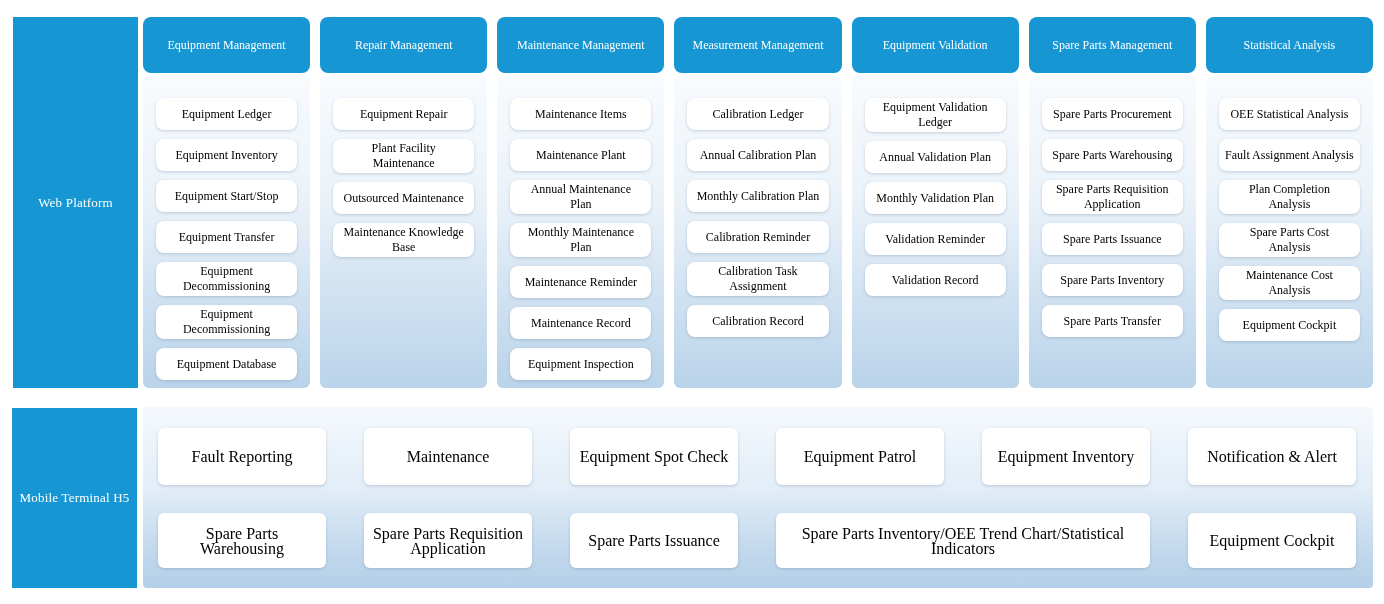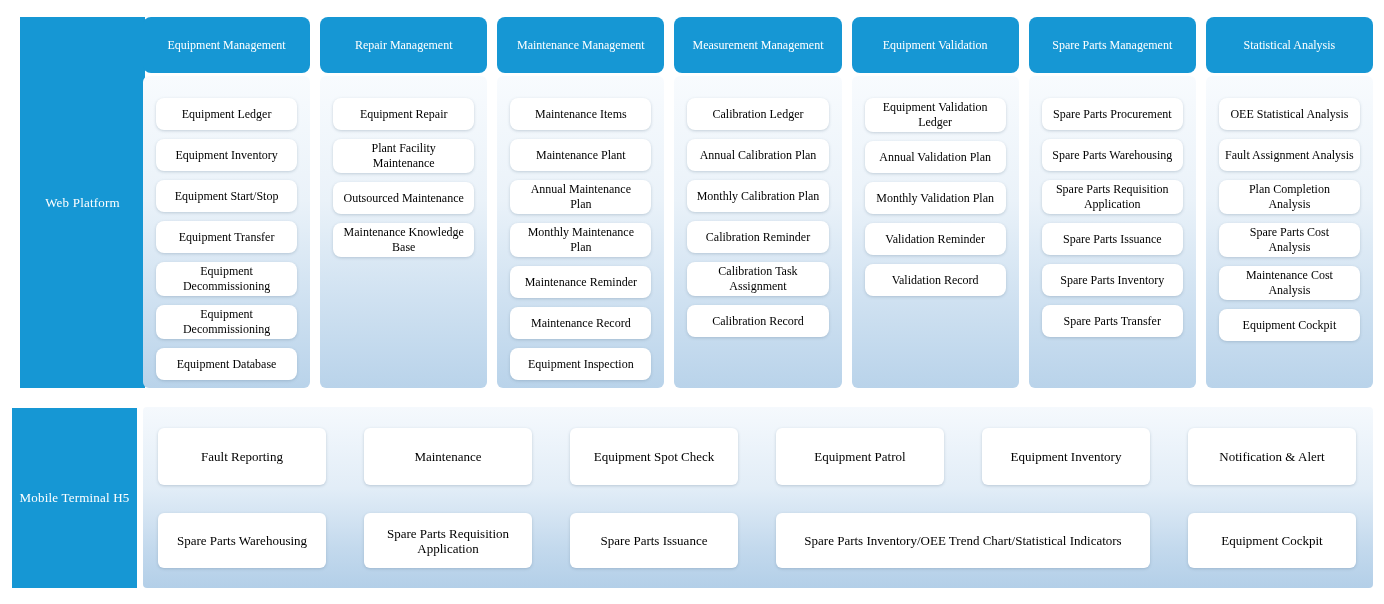--- a/index.html
+++ b/index.html
@@ -7,21 +7,21 @@
   .canvas {
     position:relative; width:1384px; height:604px; background:#ffffff;
     font-family:"Liberation Serif","DejaVu Serif",serif; color:#000;
     overflow:hidden;
   }
   .platform-box {
     position:absolute; background:#1697d4; color:#ffffff;
     display:flex; align-items:center; justify-content:center;
     text-align:center; font-size:13px; letter-spacing:.2px;
   }
-  #web-box { left:20px; top:17px; width:125px; height:371px; }
+  #web-box { left:13px; top:17px; width:125px; height:371px; }
   #mobile-box { left:12px; top:408px; width:125px; height:180px; }
 
   .columns {
     position:absolute; left:143px; top:17px; width:1230px; height:371px;
     display:flex; gap:10px;
   }
   .col { flex:1; display:flex; flex-direction:column; min-width:0; }
   .col-header {
     height:56px; flex:0 0 56px; border-radius:8px; background:#1697d4;
     color:#ffffff; display:flex; align-items:center; justify-content:center;
@@ -45,21 +45,21 @@
     position:absolute; left:143px; top:407px; width:1230px; height:181px;
     border-radius:4px;
     background:linear-gradient(180deg,#f5f9fd 0%,#e2edf7 45%,#c3d9ed 78%,#b3cfe8 100%);
     padding:21px 0 0 15px;
   }
   .mrow { display:flex; gap:38px; }
   .mrow-1 { margin-bottom:28px; }
   .mbox {
     width:168px; height:57px; background:#ffffff; border-radius:6px;
     display:flex; align-items:center; justify-content:center;
-    text-align:center; font-size:13px; line-height:15px;
+    text-align:center; font-size:16px; line-height:15px;
     white-space:pre-line; padding:2px 8px;
     box-shadow:0 1px 3px rgba(90,115,140,0.30);
   }
   .mrow-2 .mbox { height:55px; }
   .mbox.wide { width:374px; }
 </style>
 </head>
 <body>
 
 <div class="canvas">

